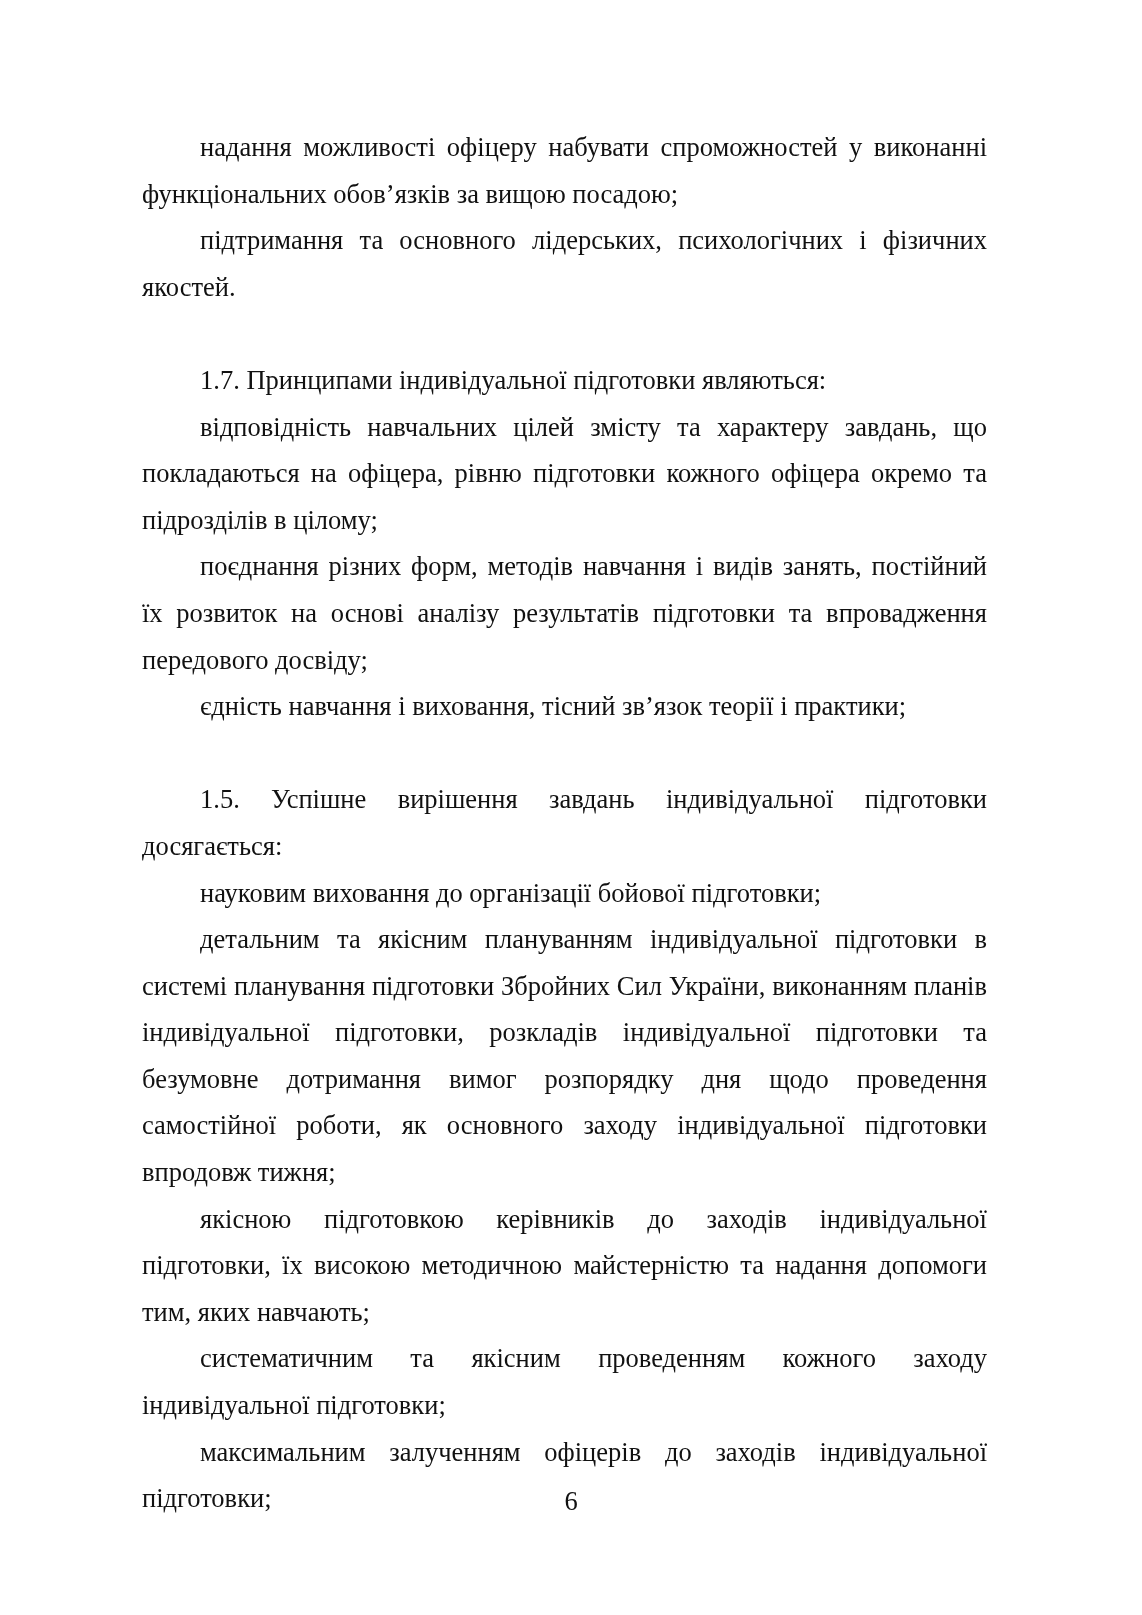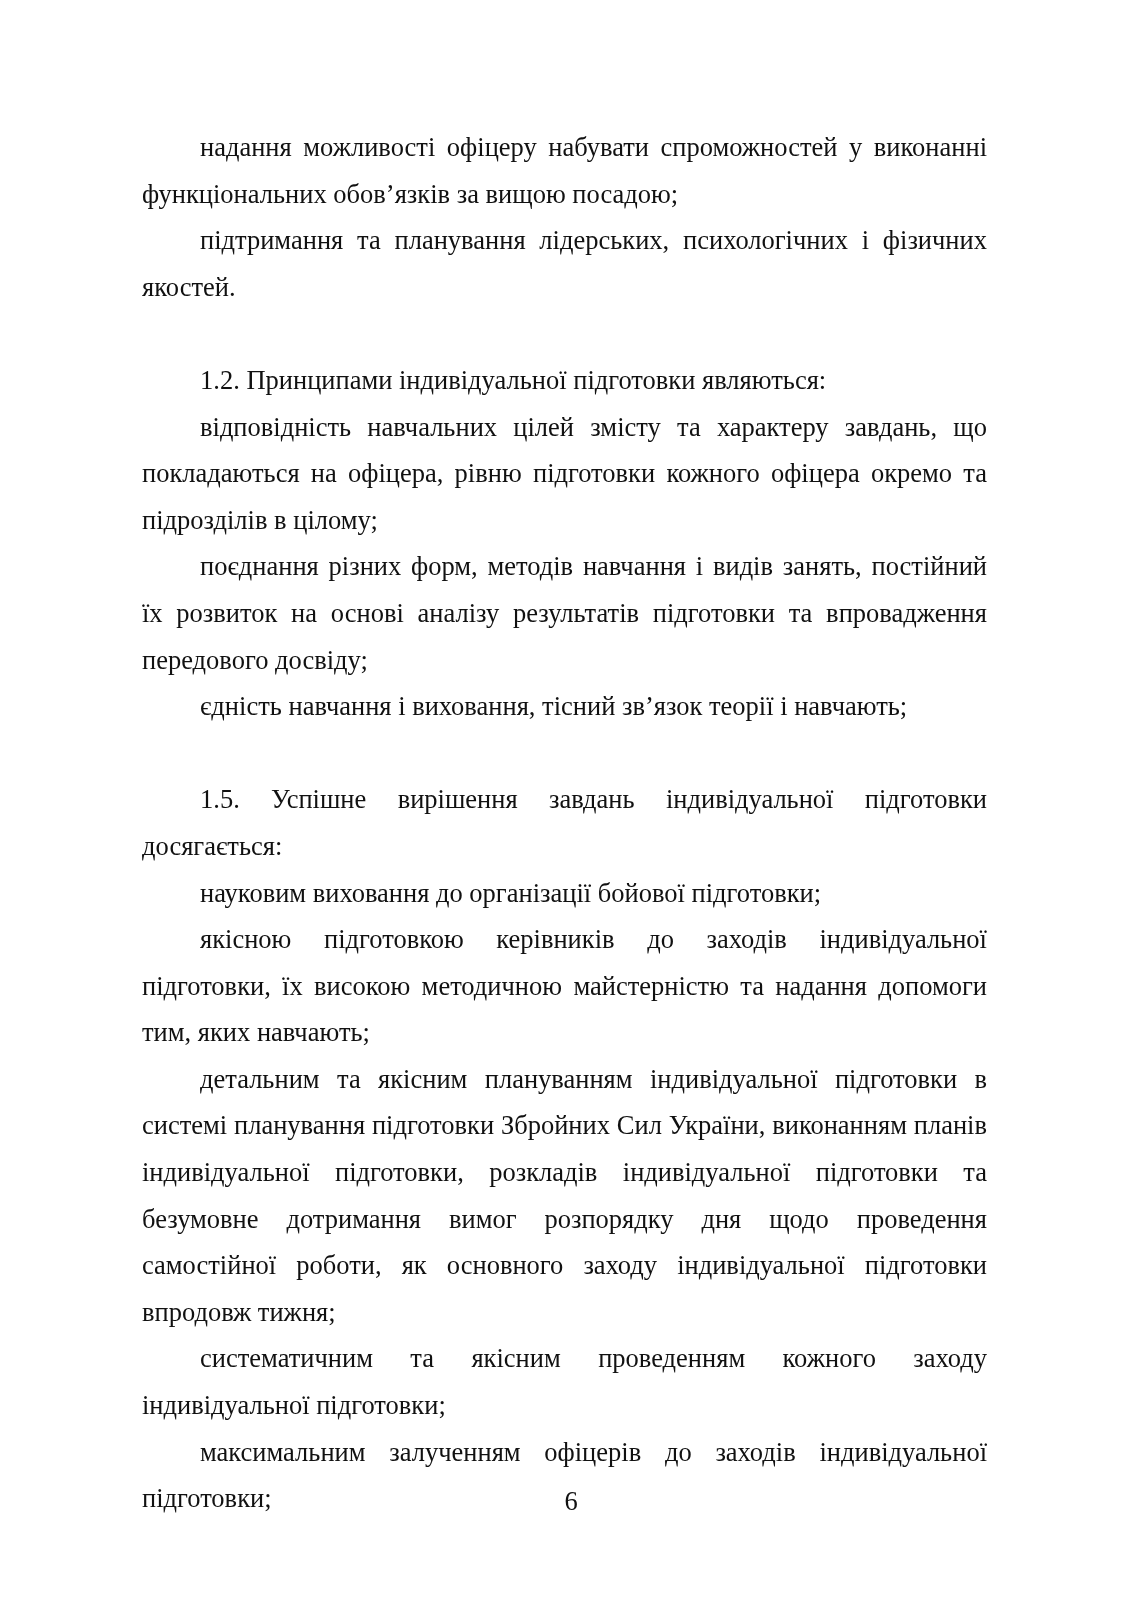--- a/index.html
+++ b/index.html
@@ -51,35 +51,35 @@
   }
 </style>
 </head>
 <body>
 
 <div class="page">
 
   <div class="content">
 
     <p class="para">надання можливості офіцеру набувати спроможностей у виконанні функціональних обов’язків за вищою посадою;</p>
-    <p class="para">підтримання та планування лідерських, психологічних і фізичних якостей.</p>
+    <p class="para">підтримання та основного лідерських, психологічних і фізичних якостей.</p>
 
     <div class="section-gap"></div>
 
-    <p class="para">1.2. Принципами індивідуальної підготовки являються:</p>
+    <p class="para">1.7. Принципами індивідуальної підготовки являються:</p>
     <p class="para">відповідність навчальних цілей змісту та характеру завдань, що покладаються на офіцера, рівню підготовки кожного офіцера окремо та підрозділів в цілому;</p>
     <p class="para">поєднання різних форм, методів навчання і видів занять, постійний їх розвиток на основі аналізу результатів підготовки та впровадження передового досвіду;</p>
-    <p class="para">єдність навчання і виховання, тісний зв’язок теорії і навчають;</p>
+    <p class="para">єдність навчання і виховання, тісний зв’язок теорії і практики;</p>
 
     <div class="section-gap"></div>
 
     <p class="para">1.5. Успішне вирішення завдань індивідуальної підготовки досягається:</p>
     <p class="para">науковим виховання до організації бойової підготовки;</p>
+    <p class="para">детальним та якісним плануванням індивідуальної підготовки в системі планування підготовки Збройних Сил України, виконанням планів індивідуальної підготовки, розкладів індивідуальної підготовки та безумовне дотримання вимог розпорядку дня щодо проведення самостійної роботи, як основного заходу індивідуальної підготовки впродовж тижня;</p>
     <p class="para">якісною підготовкою керівників до заходів індивідуальної підготовки, їх високою методичною майстерністю та надання допомоги тим, яких навчають;</p>
-    <p class="para">детальним та якісним плануванням індивідуальної підготовки в системі планування підготовки Збройних Сил України, виконанням планів індивідуальної підготовки, розкладів індивідуальної підготовки та безумовне дотримання вимог розпорядку дня щодо проведення самостійної роботи, як основного заходу індивідуальної підготовки впродовж тижня;</p>
     <p class="para">систематичним та якісним проведенням кожного заходу індивідуальної підготовки;</p>
     <p class="para">максимальним залученням офіцерів до заходів індивідуальної підготовки;</p>
 
   </div>
 
   <div class="pagenum">6</div>
 
 </div>
 
 </body></html>

